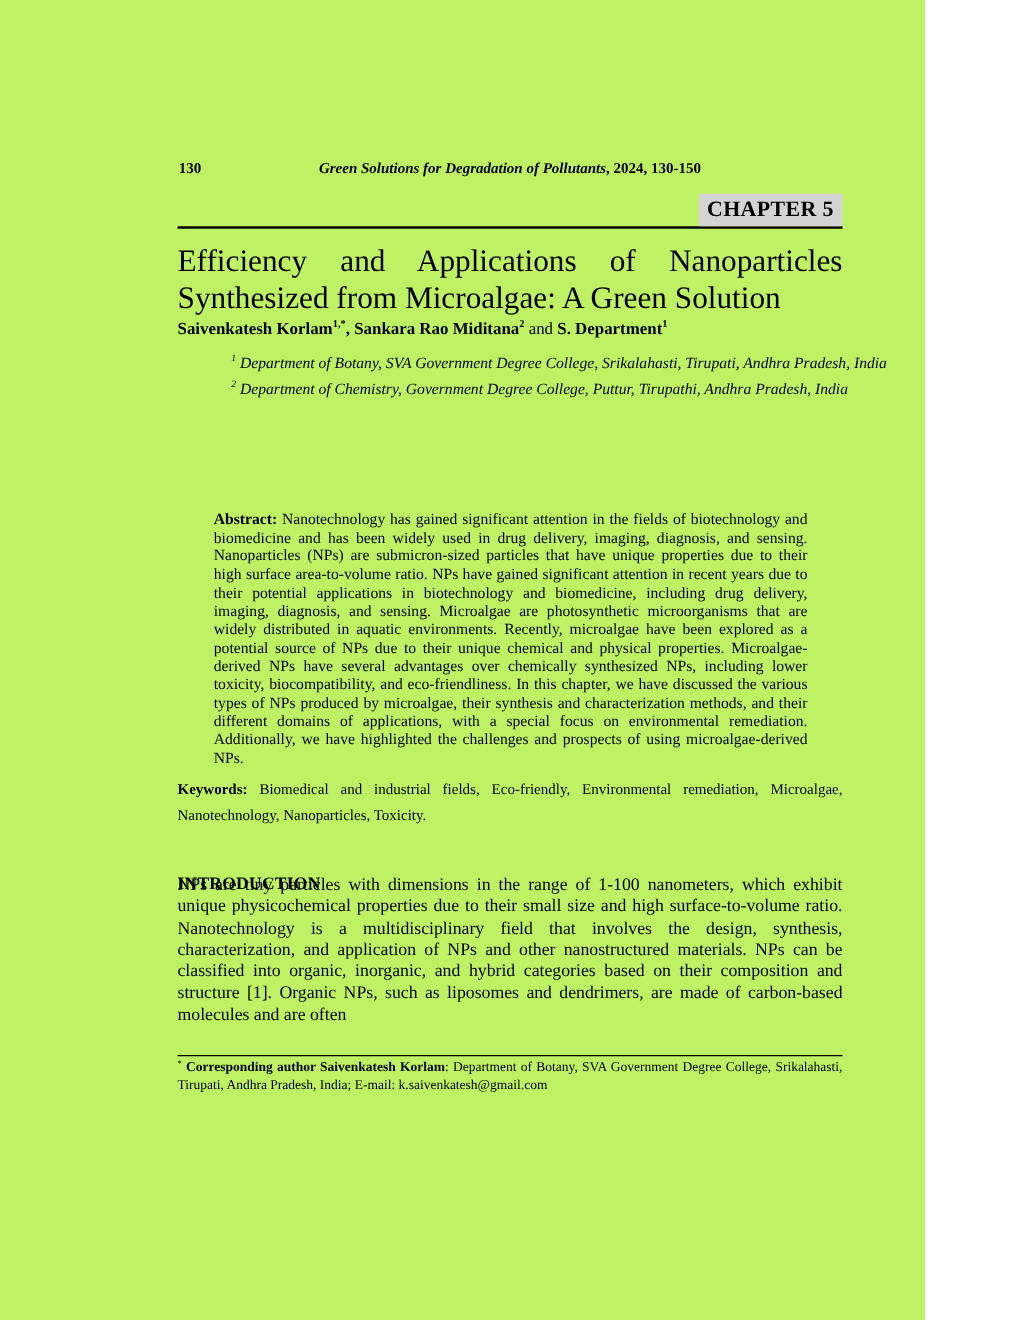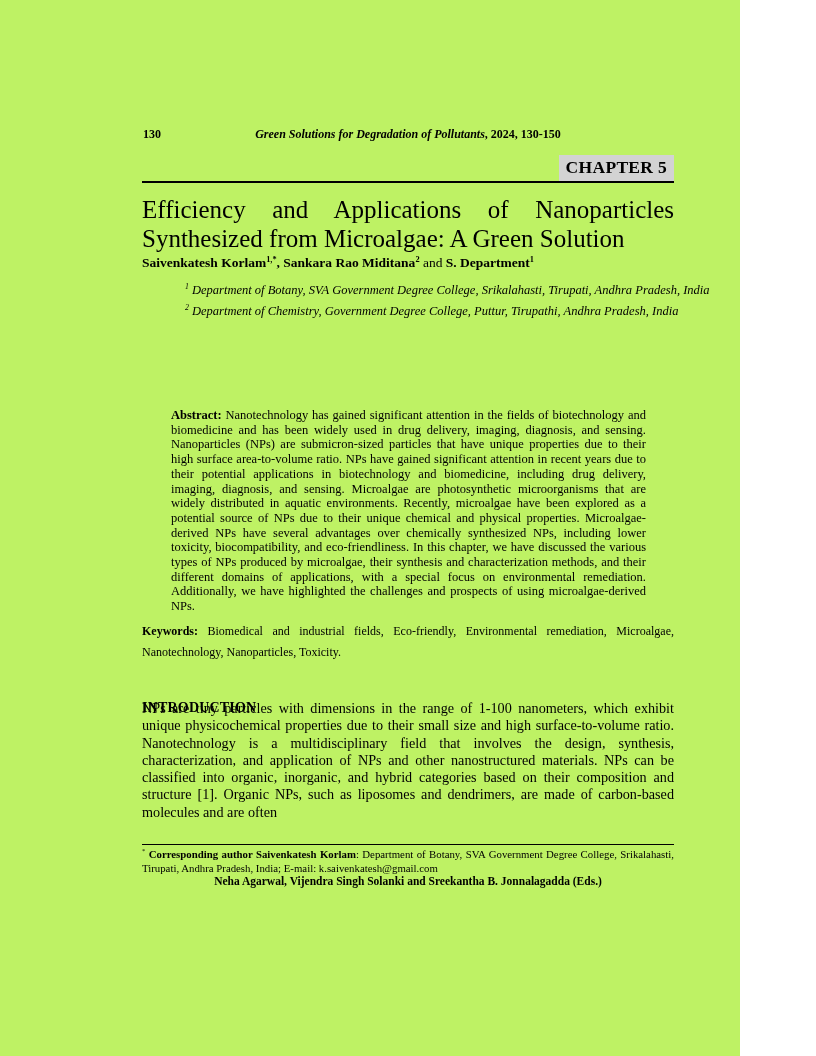--- a/index.html
+++ b/index.html
@@ -114,15 +114,14 @@
     <span class="lbl">Keywords:</span><span> Biomedical and industrial fields, Eco-friendly, Environmental remediation, Microalgae, Nanotechnology, Nanoparticles, Toxicity.</span>
   </div>
 
   <h2 class="abs intro-heading">INTRODUCTION</h2>
   <p class="abs intro-paragraph">NPs are tiny particles with dimensions in the range of 1-100 nanometers, which exhibit unique physicochemical properties due to their small size and high surface-to-volume ratio. Nanotechnology is a multidisciplinary field that involves the design, synthesis, characterization, and application of NPs and other nanostructured materials. NPs can be classified into organic, inorganic, and hybrid categories based on their composition and structure [1]. Organic NPs, such as liposomes and dendrimers, are made of carbon-based molecules and are often</p>
 
   <div class="abs footnote">
     <sup>*</sup><span class="fn-bold"> Corresponding author Saivenkatesh Korlam</span><span>: Department of Botany, SVA Government Degree College, Srikalahasti, Tirupati, Andhra Pradesh, India; E-mail: k.saivenkatesh@gmail.com</span>
   </div>
 
-  <div class="abs editors-line">Neha Agarwal, Vijendra Singh Solanki and Sreekantha B. Jonnalagadda (Eds.)</div>
 
 </div>
 
 </body></html>

